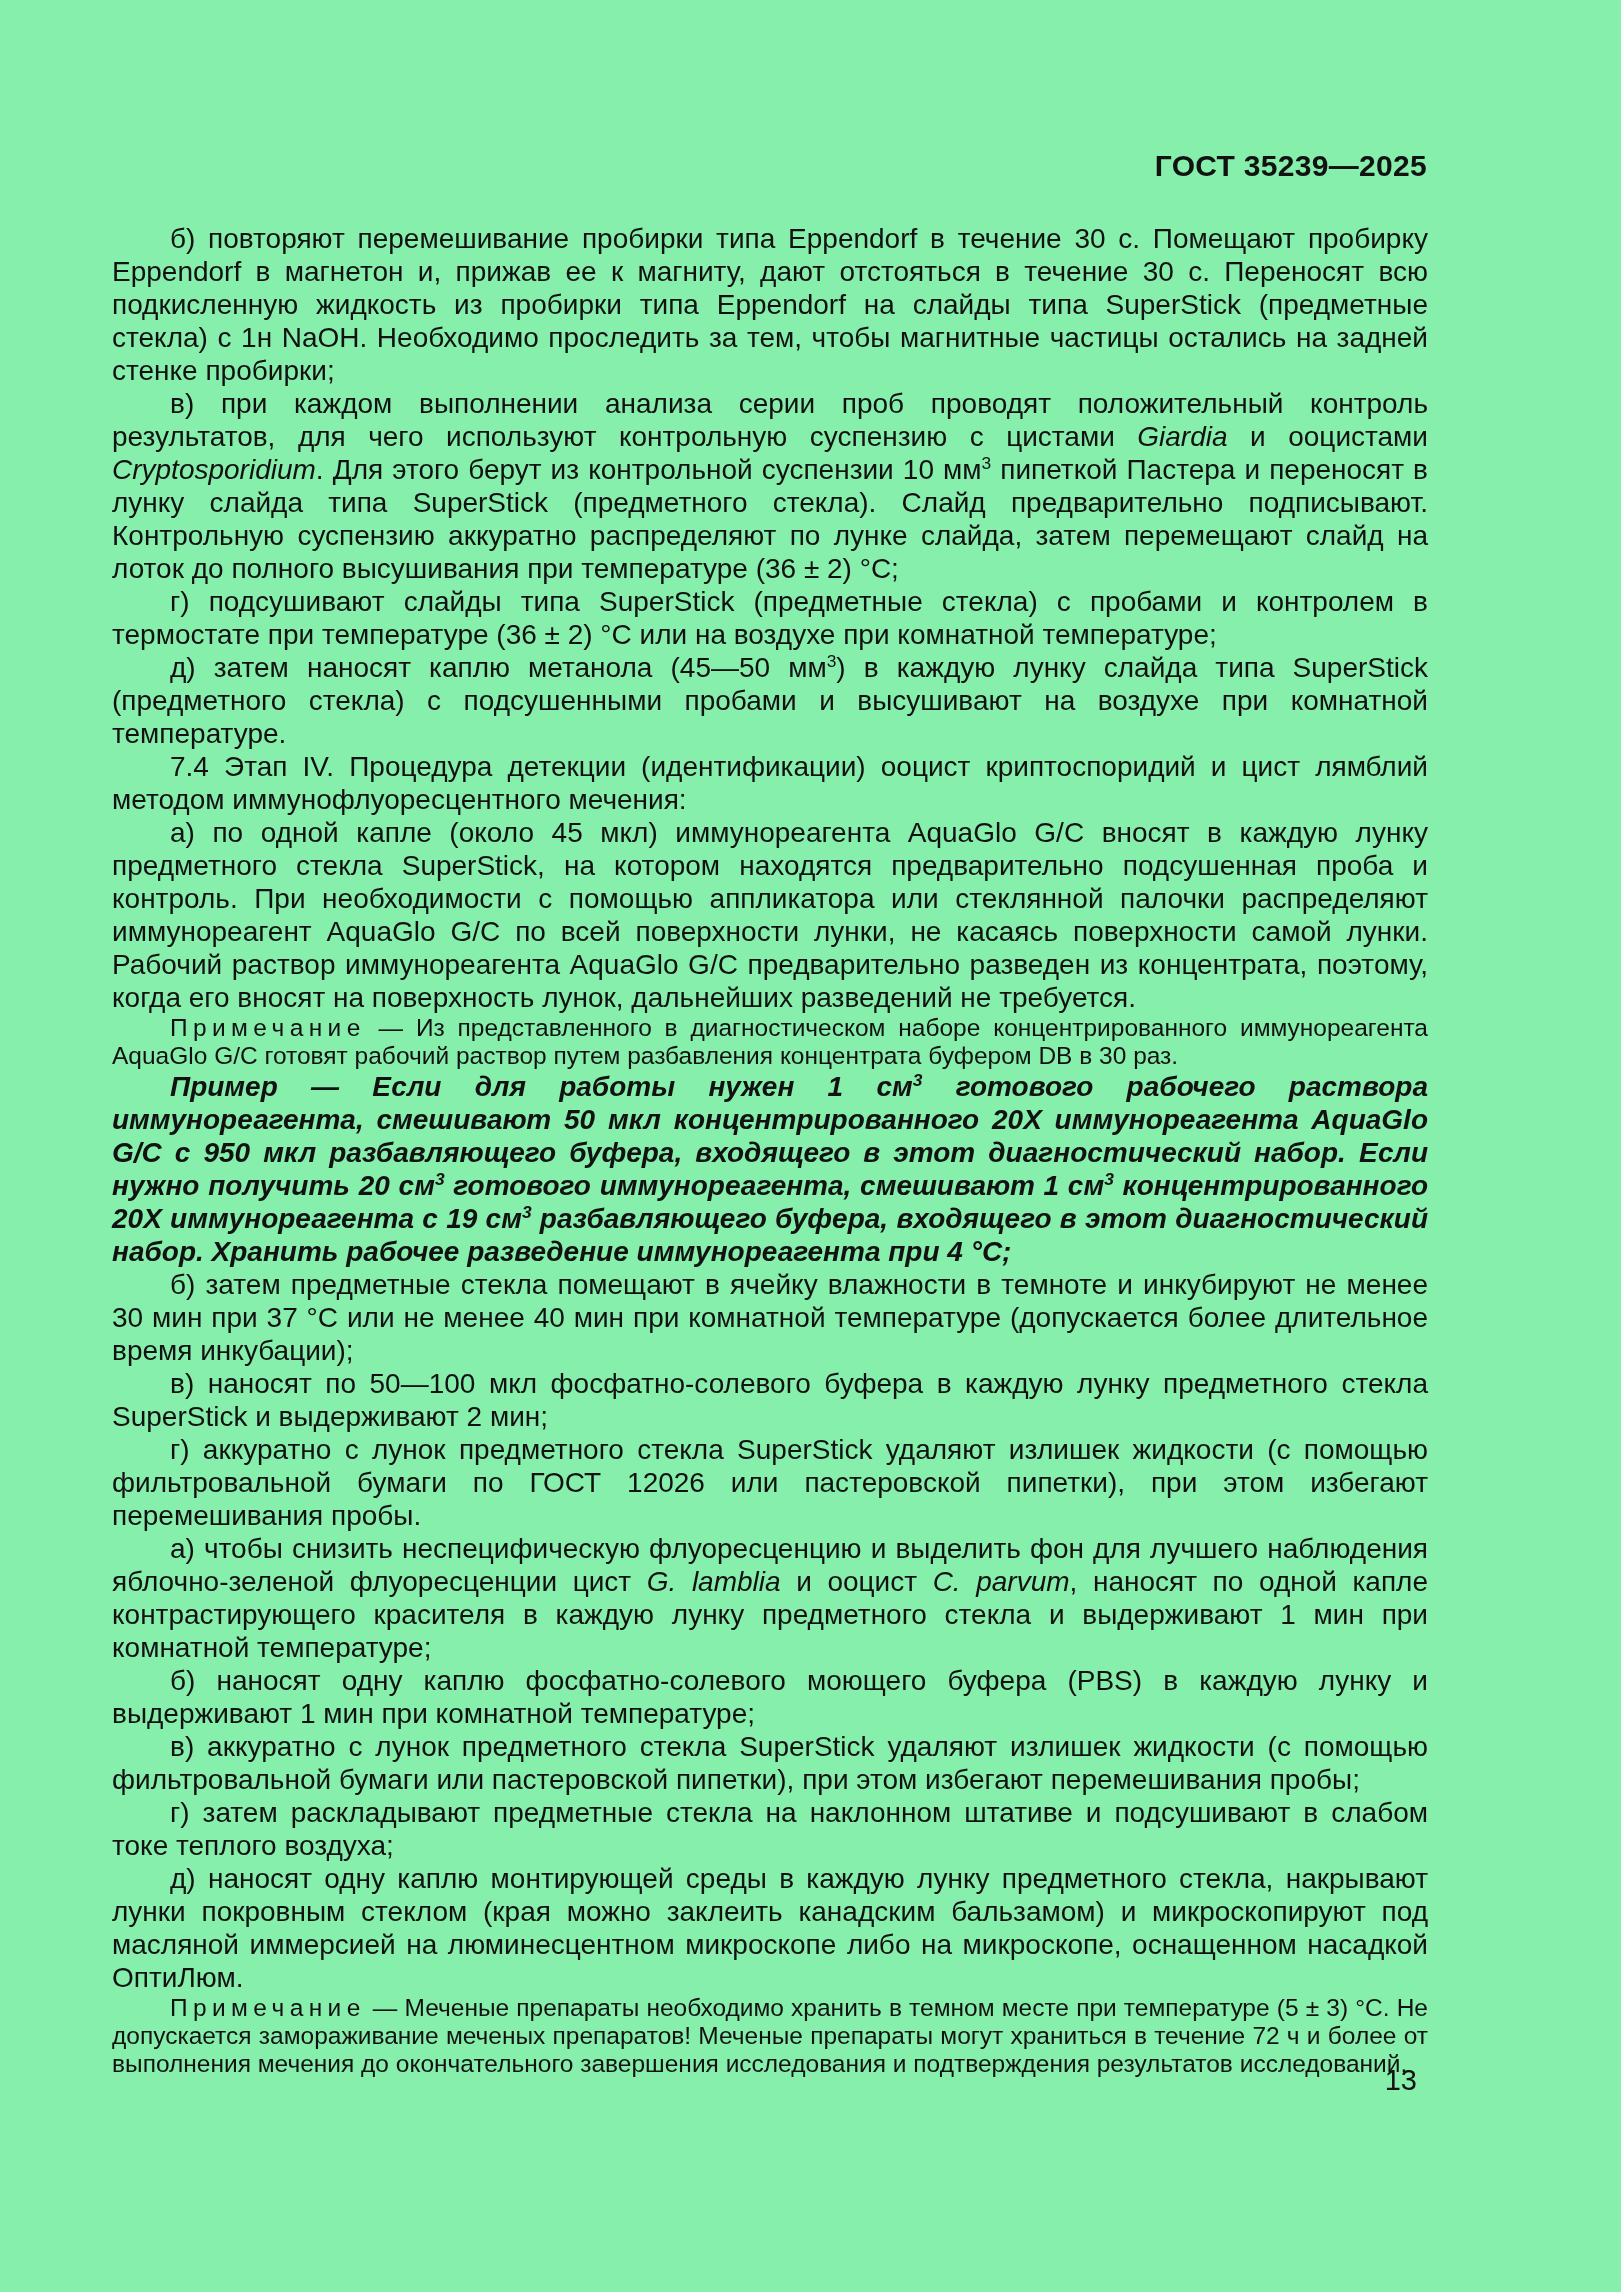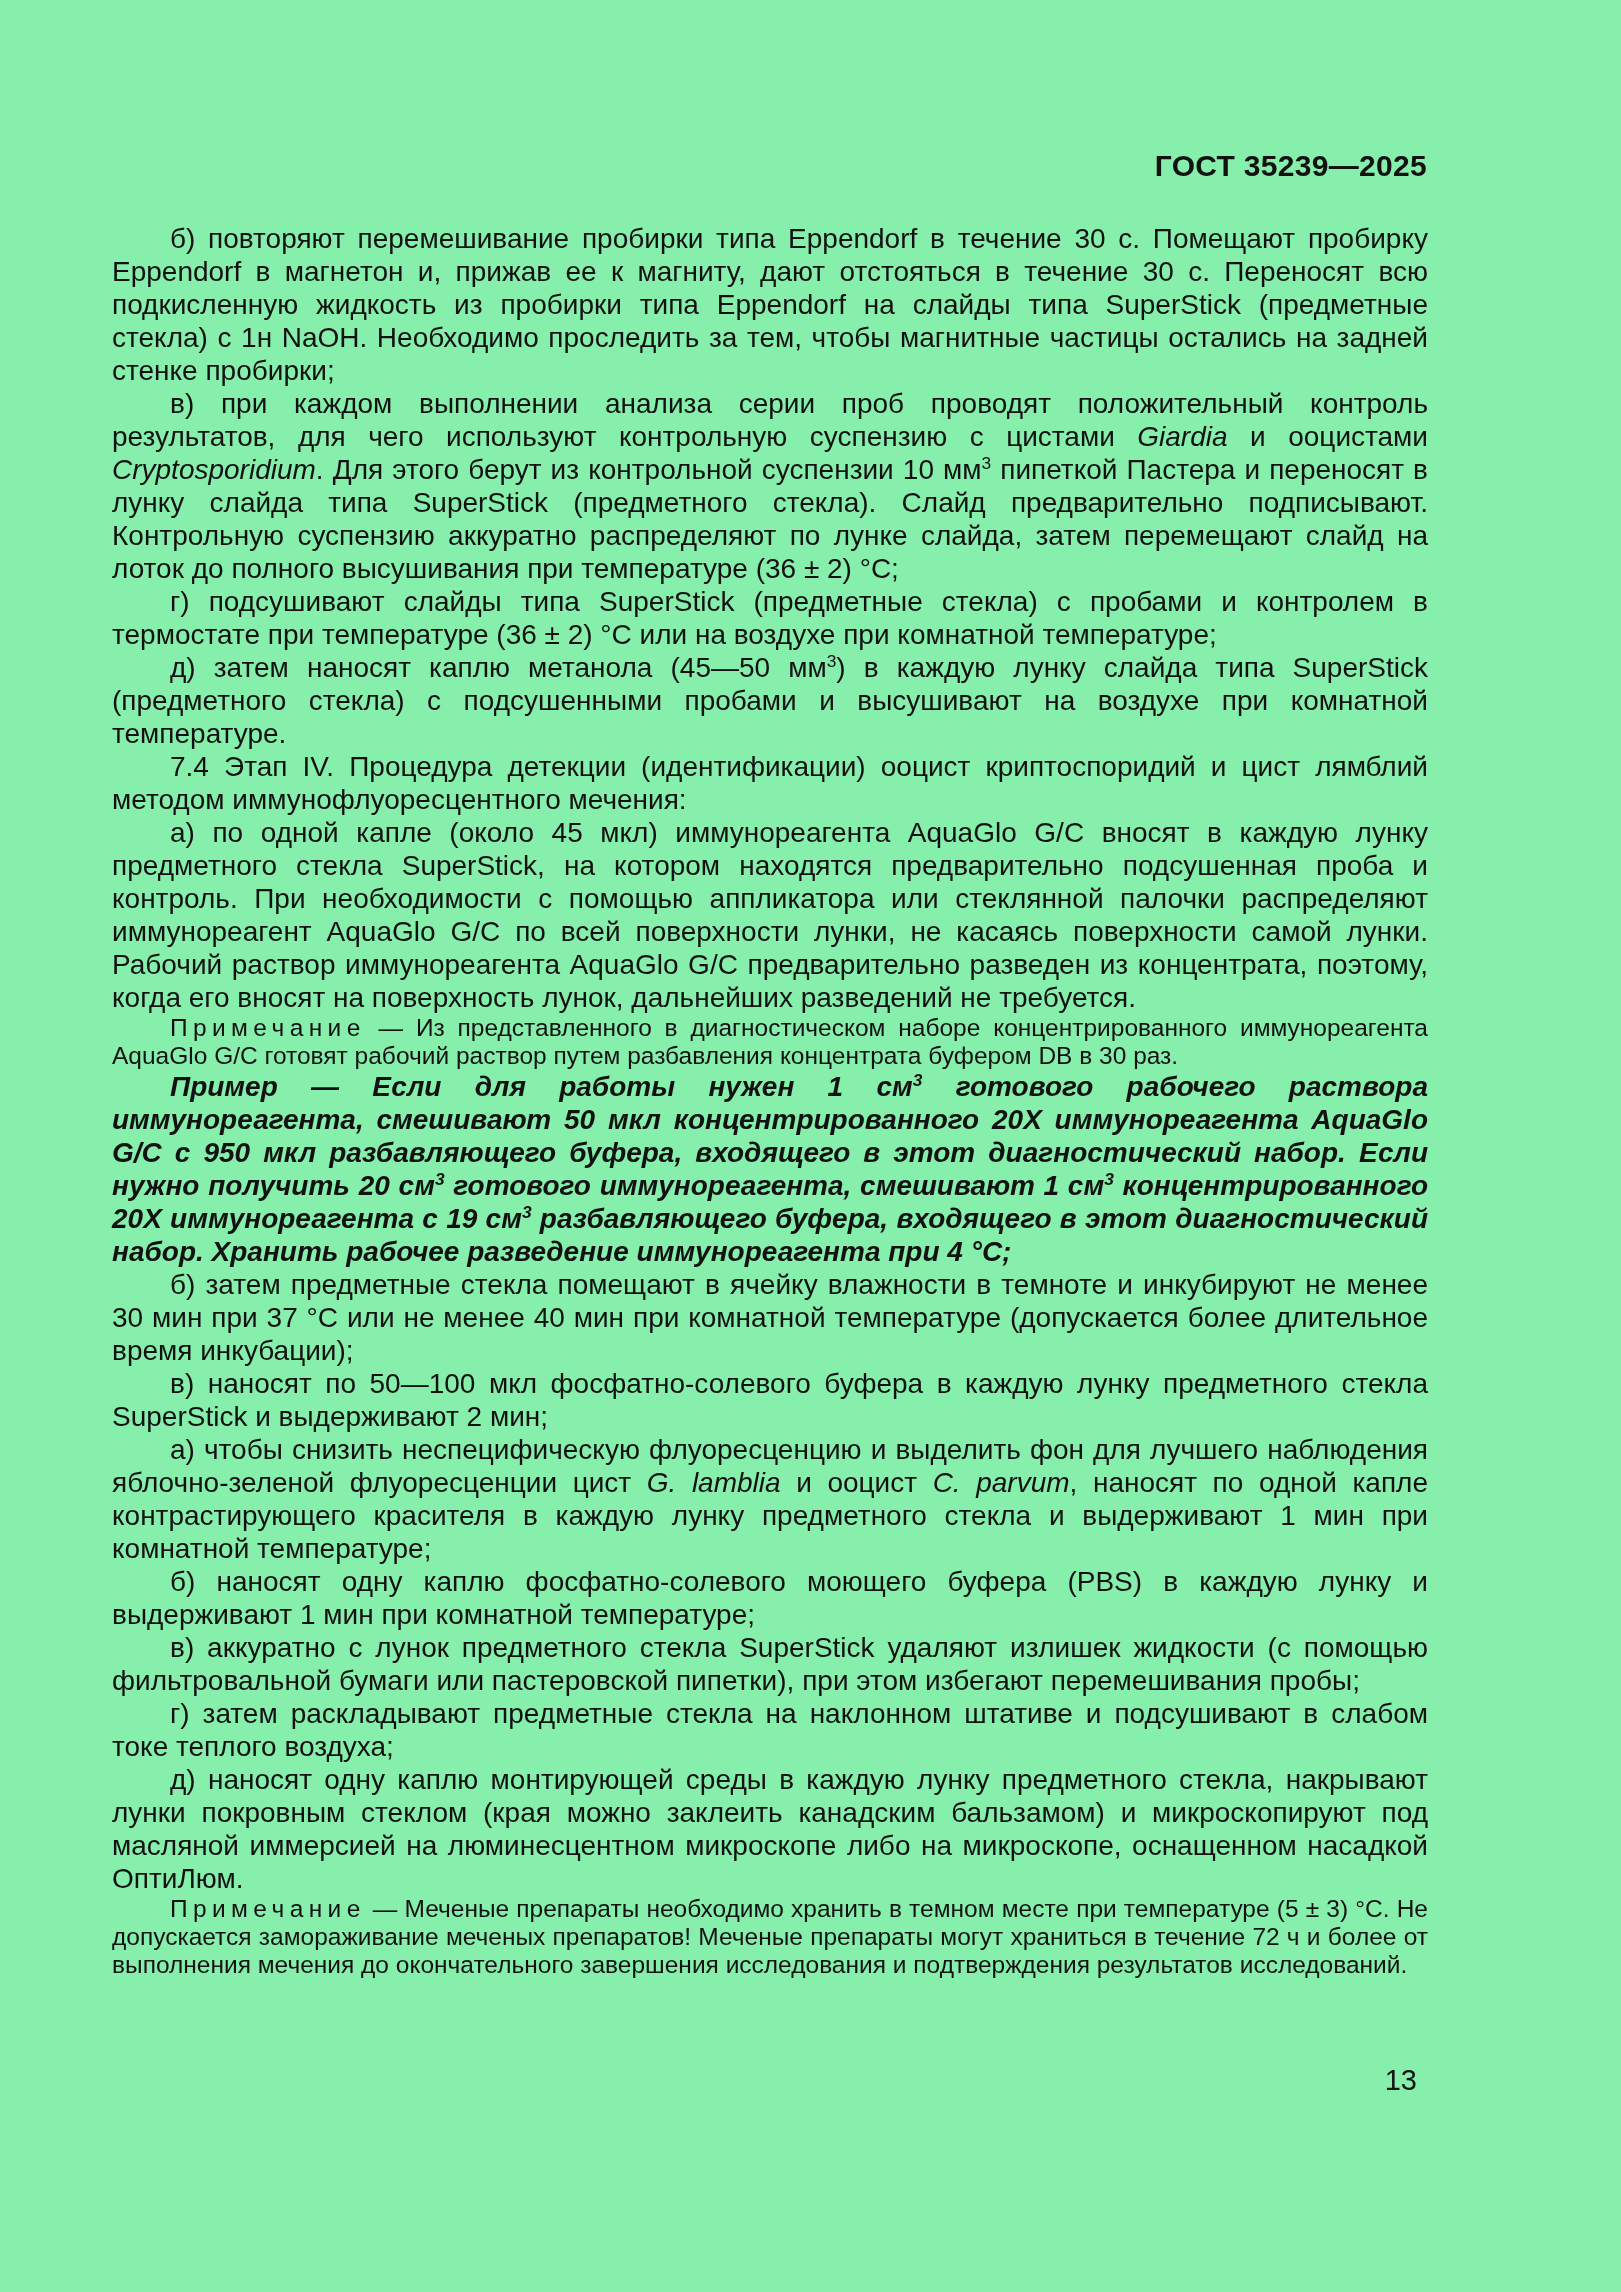--- a/index.html
+++ b/index.html
@@ -95,20 +95,21 @@
     <p><span>а) по одной капле (около 45 мкл) иммунореагента AquaGlo G/C вносят в каждую лунку предметного стекла SuperStick, на котором находятся предварительно подсушенная проба и контроль. При необходимости с помощью аппликатора или стеклянной палочки распределяют иммунореагент AquaGlo G/C по всей поверхности лунки, не касаясь поверхности самой лунки. Рабочий раствор иммунореагента AquaGlo G/C предварительно разведен из концентрата, поэтому, когда его вносят на поверхность лунок, дальнейших разведений не требуется.</span></p>
 
     <p class="note note-1"><span class="note-label">Примечание</span><span> — Из представленного в диагностическом наборе концентрированного иммунореагента AquaGlo G/C готовят рабочий раствор путем разбавления концентрата буфером DB в 30 раз.</span></p>
 
     <p class="example"><span>Пример — Если для работы нужен 1 см</span><sup>3</sup><span> готового рабочего раствора иммунореагента, смешивают 50 мкл концентрированного 20X иммунореагента AquaGlo G/C с 950 мкл разбавляющего буфера, входящего в этот диагностический набор. Если нужно получить 20 см</span><sup>3</sup><span> готового иммунореагента, смешивают 1 см</span><sup>3</sup><span> концентрированного 20X иммунореагента с 19 см</span><sup>3</sup><span> разбавляющего буфера, входящего в этот диагностический набор. Хранить рабочее разведение иммунореагента при 4 °C;</span></p>
 
     <p><span>б) затем предметные стекла помещают в ячейку влажности в темноте и инкубируют не менее 30 мин при 37 °C или не менее 40 мин при комнатной температуре (допускается более длительное время инкубации);</span></p>
 
     <p><span>в) наносят по 50—100 мкл фосфатно-солевого буфера в каждую лунку предметного стекла SuperStick и выдерживают 2 мин;</span></p>
 
+    <p><span>г) аккуратно с лунок предметного стекла SuperStick удаляют излишек жидкости (с помощью фильтровальной бумаги по ГОСТ 12026 или пастеровской пипетки), при этом избегают перемешивания пробы.</span></p>
 
 
     <p><span>а) чтобы снизить неспецифическую флуоресценцию и выделить фон для лучшего наблюдения яблочно-зеленой флуоресценции цист </span><span class="it">G. lamblia</span><span> и ооцист </span><span class="it">C. parvum</span><span>, наносят по одной капле контрастирующего красителя в каждую лунку предметного стекла и выдерживают 1 мин при комнатной температуре;</span></p>
 
     <p><span>б) наносят одну каплю фосфатно-солевого моющего буфера (PBS) в каждую лунку и выдерживают 1 мин при комнатной температуре;</span></p>
 
     <p><span>в) аккуратно с лунок предметного стекла SuperStick удаляют излишек жидкости (с помощью фильтровальной бумаги или пастеровской пипетки), при этом избегают перемешивания пробы;</span></p>
 
     <p><span>г) затем раскладывают предметные стекла на наклонном штативе и подсушивают в слабом токе теплого воздуха;</span></p>
 

